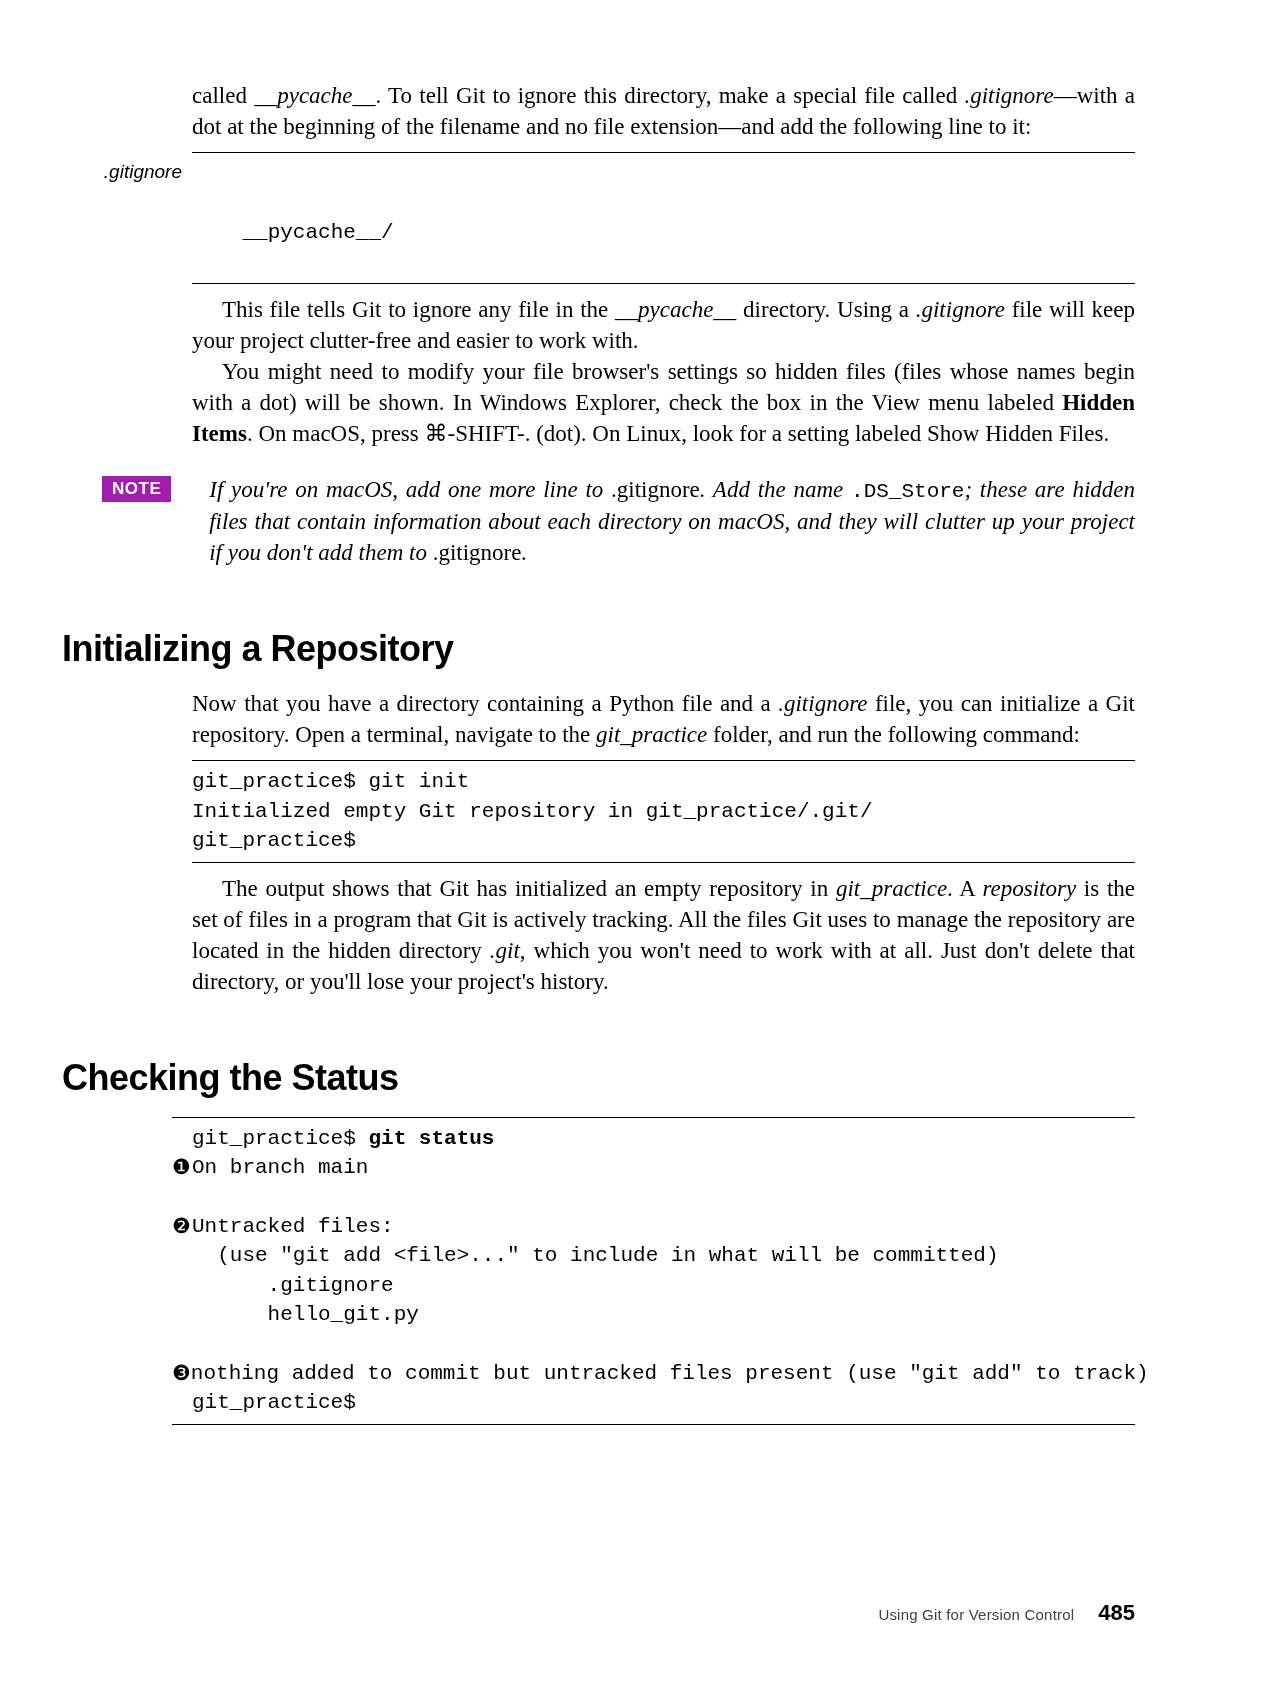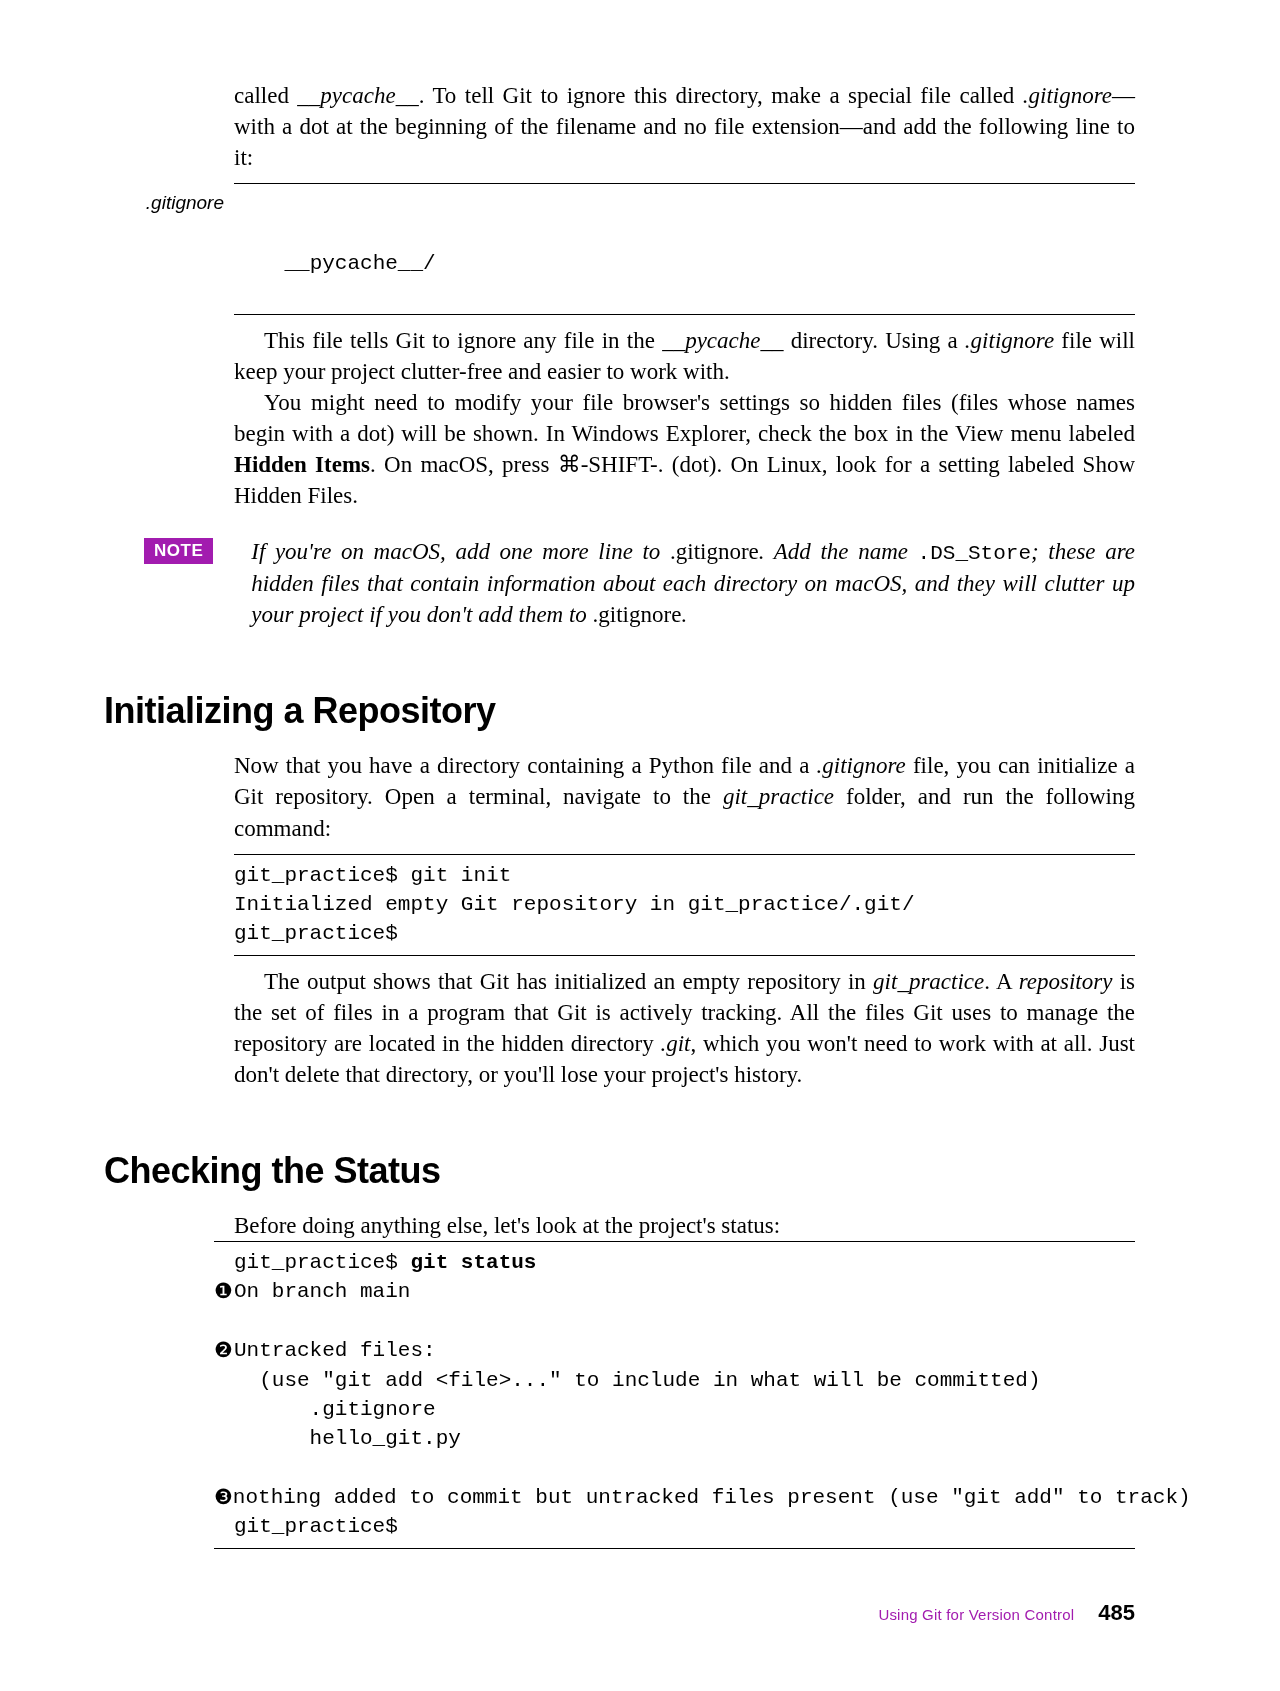--- a/index.html
+++ b/index.html
@@ -7,21 +7,21 @@
     padding: 0;
     background: #fff;
     font-family: "New Baskerville", Baskerville, "Times New Roman", serif;
     color: #000;
   }
   .page {
     width: 1280px;
     height: 1691px;
     position: relative;
     box-sizing: border-box;
-    padding: 80px 145px 0 104px;
+    padding: 80px 145px 0 62px;
   }
   .body-text {
     font-size: 23px;
     line-height: 1.35;
     text-align: justify;
     margin-left: 130px;
   }
   .body-text p {
     margin: 0;
   }
@@ -99,21 +99,21 @@
   }
   .footer {
     position: absolute;
     bottom: 65px;
     right: 145px;
     font-family: Arial, Helvetica, sans-serif;
     font-size: 15px;
   }
   .footer .chapter {
     font-size: 15px;
-    color: #a21caf;
+    color: #404040;
     margin-right: 24px;
     letter-spacing: 0.2px;
     text-align: center;
   }
   .footer .pagenum {
     font-weight: 800;
     font-size: 22px;
   }
   .cmd-symbol {
     font-family: -apple-system, "Segoe UI Symbol", sans-serif;
@@ -190,23 +190,20 @@
 <span>git_practice$</span></div>
 
   <div class="body-text">
     <p class="indent">
       <span>The output shows that Git has initialized an empty repository in </span><span class="italic">git_practice</span><span>. A </span><span class="italic">repository</span><span> is the set of files in a program that Git is actively tracking. All the files Git uses to manage the repository are located in the hidden directory </span><span class="italic">.git</span><span>, which you won't need to work with at all. Just don't delete that directory, or you'll lose your project's history.</span>
     </p>
   </div>
 
   <h2 class="section">Checking the Status</h2>
 
-  <div class="body-text">
-    <p>Before doing anything else, let's look at the project's status:</p>
-  </div>
 
   <div class="status-block">
     <div class="status-line"><span class="co"> </span><span class="content"><span>git_practice$ </span><span class="bold">git status</span></span></div>
     <div class="status-line"><span class="co">❶</span><span class="content">On branch main</span></div>
     <div class="status-line"><span class="co"> </span><span class="content"> </span></div>
     <div class="status-line"><span class="co">❷</span><span class="content">Untracked files:</span></div>
     <div class="status-line"><span class="co"> </span><span class="content">  (use "git add &lt;file&gt;..." to include in what will be committed)</span></div>
     <div class="status-line"><span class="co"> </span><span class="content">      .gitignore</span></div>
     <div class="status-line"><span class="co"> </span><span class="content">      hello_git.py</span></div>
     <div class="status-line"><span class="co"> </span><span class="content"> </span></div>

